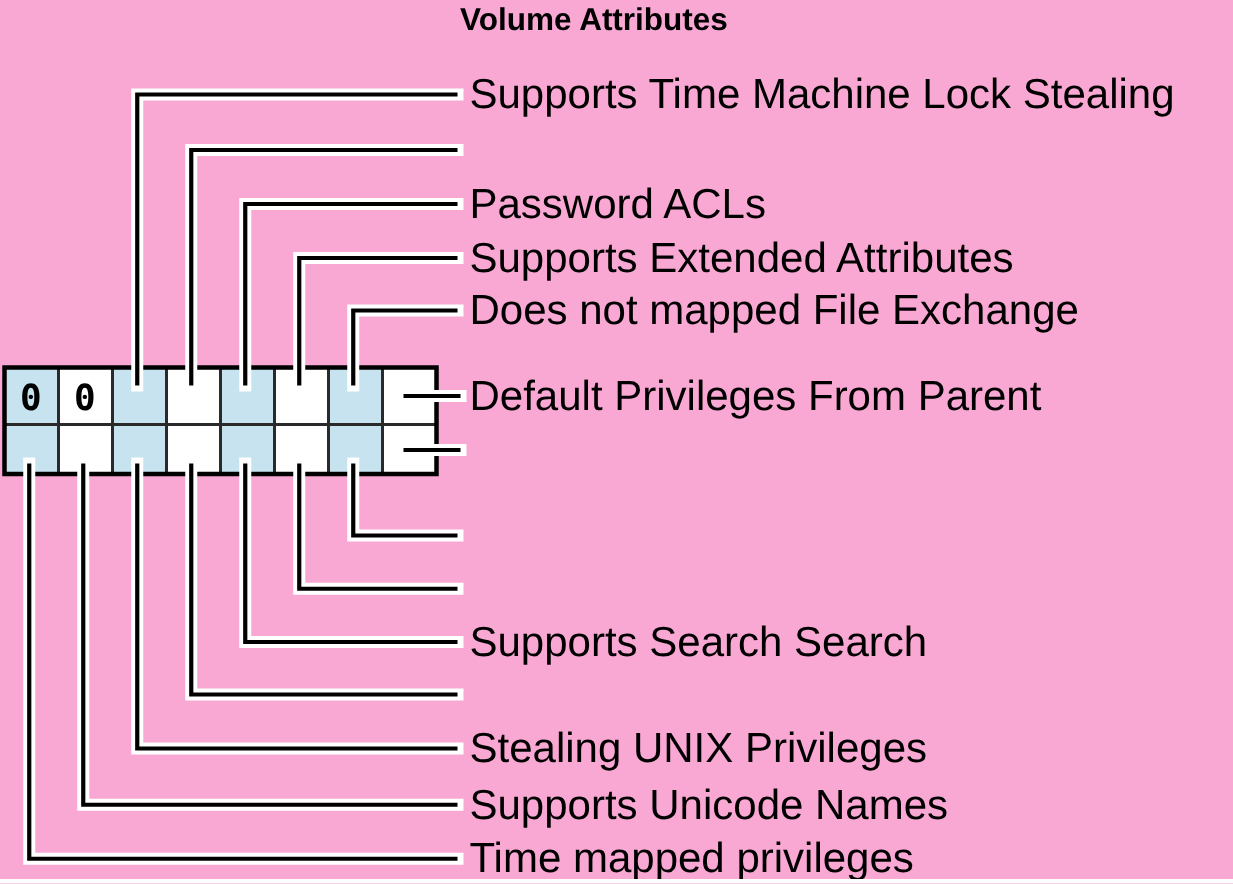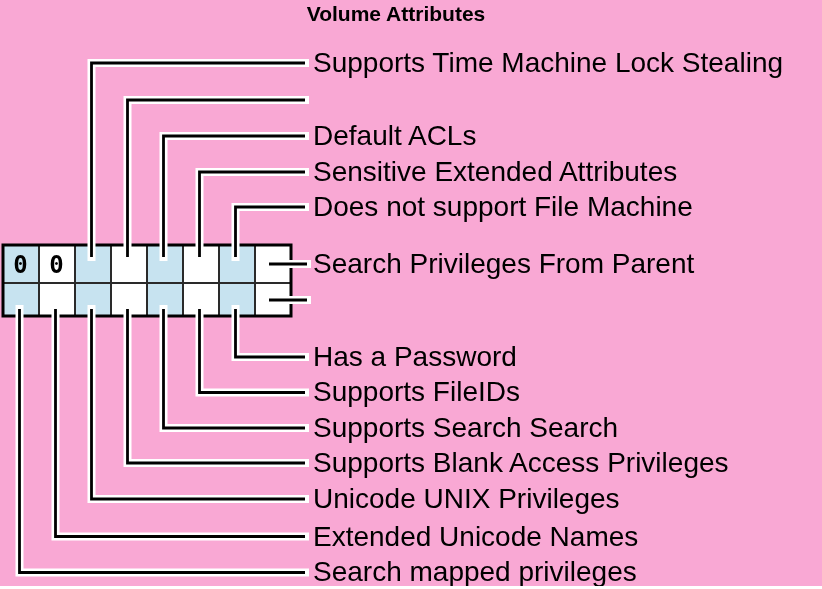--- a/index.html
+++ b/index.html
@@ -119,25 +119,22 @@
       <path class="conn" d="M 91.5 309 L 91.5 499 L 305 499"></path>
       <path class="conn" d="M 55.5 309 L 55.5 536.5 L 305 536.5"></path>
       <path class="conn" d="M 19.5 309 L 19.5 572.5 L 305 572.5"></path>
     </g>
 
     <text class="bit-digit" x="20.5" y="265" text-anchor="middle" dominant-baseline="central">0</text>
     <text class="bit-digit" x="56.5" y="265" text-anchor="middle" dominant-baseline="central">0</text>
   </svg>
 
   <div class="attr-label" style="top:63px">Supports Time Machine Lock Stealing</div>
-  <div class="attr-label" style="top:136px">Default ACLs</div>
-  <div class="attr-label" style="top:172px">Sensitive Extended Attributes</div>
-  <div class="attr-label" style="top:207px">Does not support File Machine</div>
-  <div class="attr-label" style="top:264px">Search Privileges From Parent</div>
-  <div class="attr-label" style="top:357px">Has a Password</div>
-  <div class="attr-label" style="top:392px">Supports FileIDs</div>
+  <div class="attr-label" style="top:136px">Password ACLs</div>
+  <div class="attr-label" style="top:172px">Supports Extended Attributes</div>
+  <div class="attr-label" style="top:207px">Does not mapped File Exchange</div>
+  <div class="attr-label" style="top:264px">Default Privileges From Parent</div>
   <div class="attr-label" style="top:428px">Supports Search Search</div>
-  <div class="attr-label" style="top:463px">Supports Blank Access Privileges</div>
-  <div class="attr-label" style="top:499px">Unicode UNIX Privileges</div>
-  <div class="attr-label" style="top:537px">Extended Unicode Names</div>
-  <div class="attr-label" style="top:572px">Search mapped privileges</div>
+  <div class="attr-label" style="top:499px">Stealing UNIX Privileges</div>
+  <div class="attr-label" style="top:537px">Supports Unicode Names</div>
+  <div class="attr-label" style="top:572px">Time mapped privileges</div>
 
 </div>
 
 </body></html>

